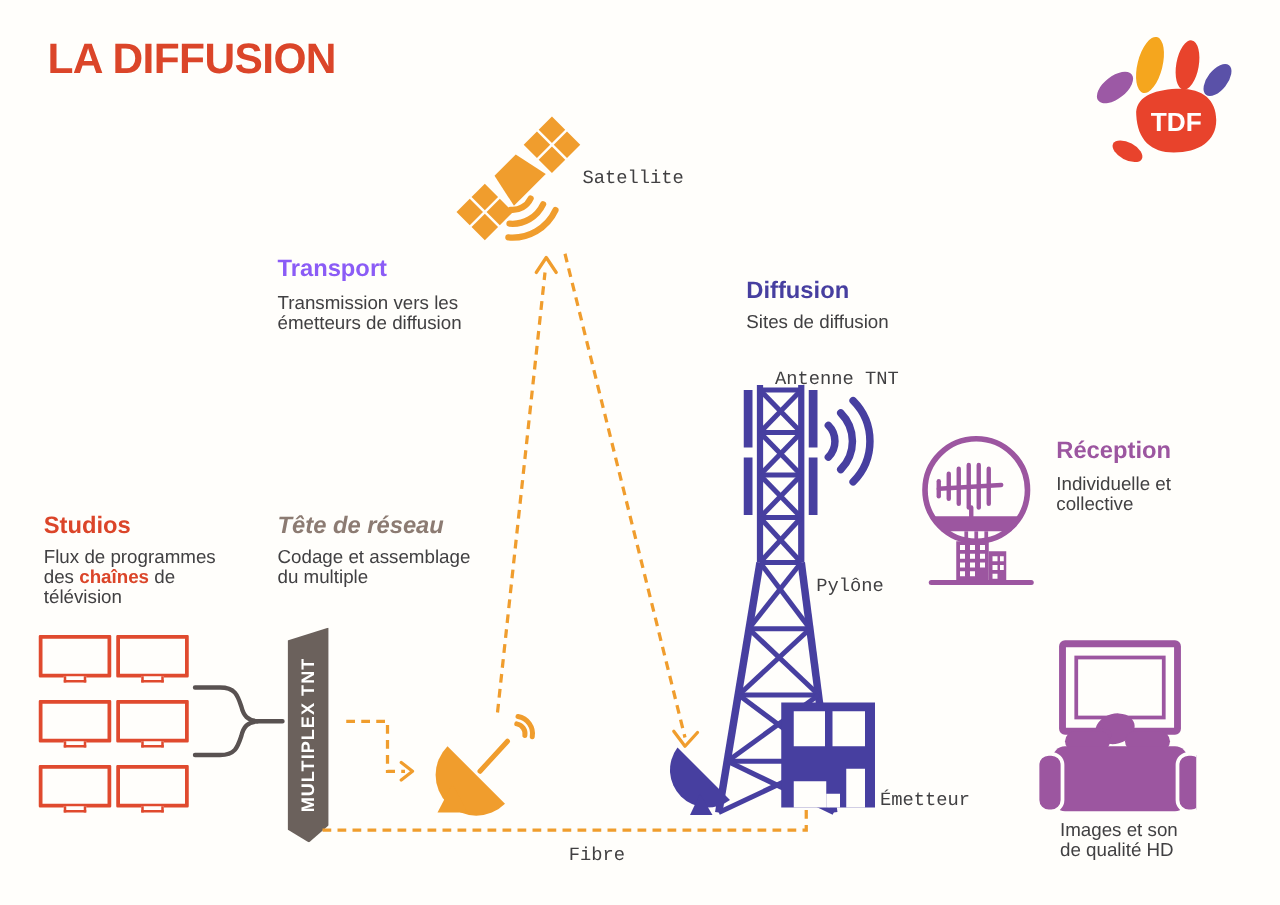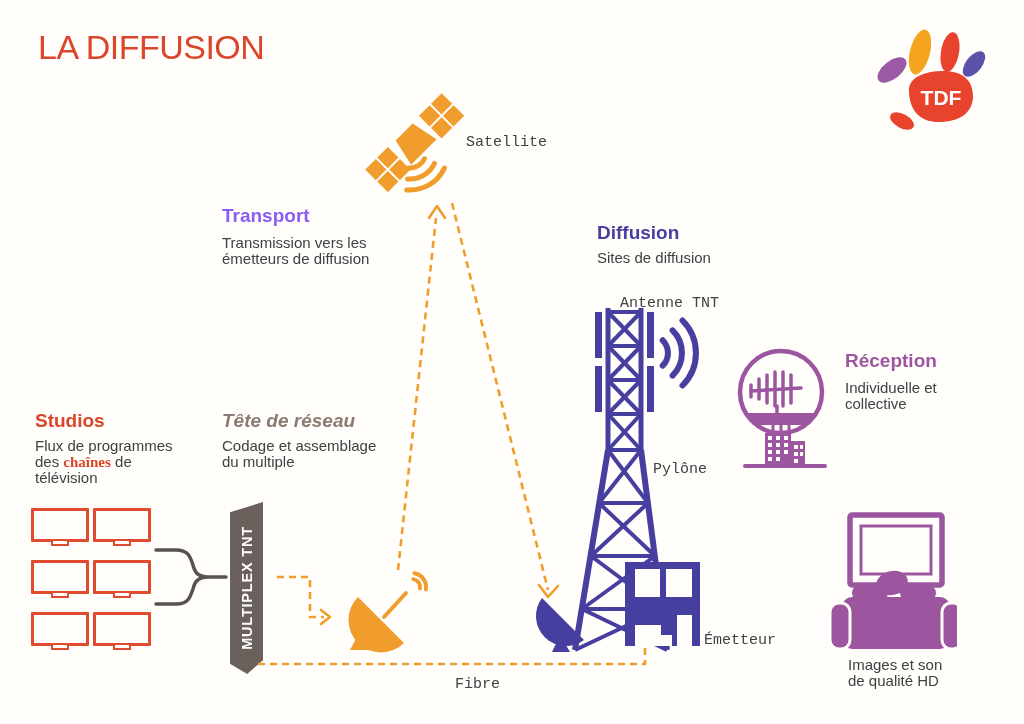--- a/index.html
+++ b/index.html
@@ -1,27 +1,27 @@
 <!DOCTYPE html>
 <html><head>
 <meta charset="utf-8">
 <style>
   html,body{margin:0;padding:0;}
   body{width:1024px;height:724px;position:relative;background:#FFFEFB;
        font-family:"Liberation Sans", sans-serif;color:#414042;overflow:hidden;}
   .abs{position:absolute;}
-  .title{left:38px;top:26px;font-size:34px;line-height:43px;font-weight:normal;
+  .title{left:38px;top:26px;font-size:34px;line-height:43px;font-weight:bold;
          color:#DB4529;letter-spacing:-0.5px;}
   .heading{font-size:19px;font-weight:bold;}
   .h-red{color:#DB4529;} .h-orange{color:#8b5cf6;} .h-indigo{color:#473FA0;}
   .h-purple{color:#9C56A0;} .h-taupe{color:#8C7B72;font-style:italic;}
   .body-txt{font-size:15px;line-height:16px;color:#414042;}
   .pre{white-space:pre-line;}
   .lbl{font-size:15px;color:#414042;font-family:Liberation Mono, monospace;}
-  .hl{color:#DB4529;font-weight:bold;font-family:Liberation Serif, serif;}
+  .hl{color:#DB4529;font-weight:bold;}
   svg{display:block;}
   
   .tv{position:absolute;width:52px;height:28px;border:3px solid #E04A2E;border-radius:1px;}
   .tv .stand{position:absolute;left:50%;bottom:-7px;transform:translateX(-50%);
              width:14px;height:3px;border:2px solid #E04A2E;border-top:none;background:#FFFEFB;}
   
   .banner{left:230px;top:502px;width:33px;height:172px;background:#6B615C;
           clip-path:polygon(0 6%,100% 0%,100% 92%,52% 100%,0 94%);
           display:flex;align-items:center;justify-content:center;}
   .banner span{transform:rotate(-90deg);white-space:nowrap;color:#fff;

